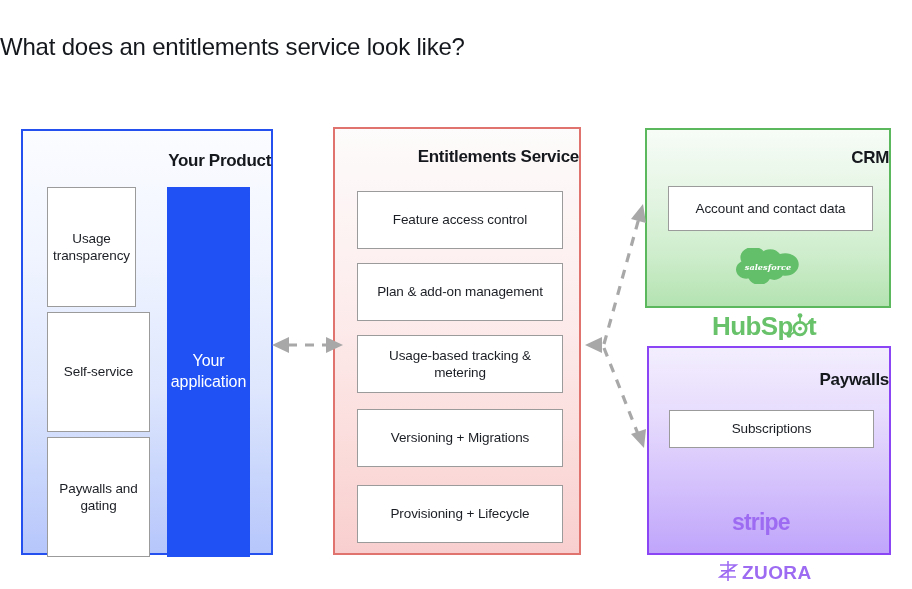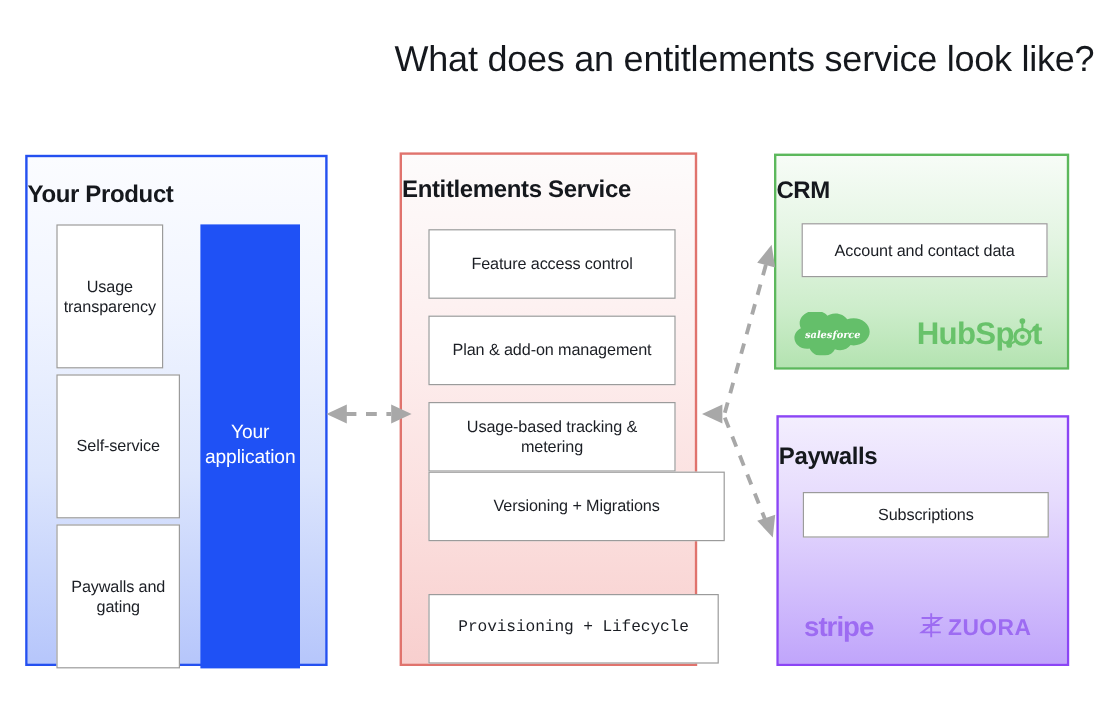--- a/index.html
+++ b/index.html
@@ -23,40 +23,40 @@
     width: 912px;
     height: 589px;
   }
 
   
   .title {
     position: absolute;
     left: 0;
     top: 33px;
     width: 912px;
-    text-align: right;
-    font-size: 30px;
+    text-align: left;
+    font-size: 24px;
     font-weight: 400;
     letter-spacing: -0.2px;
     color: #15181d;
   }
 
   
   .panel {
     position: absolute;
     box-sizing: border-box;
     border-width: 2px;
     border-style: solid;
   }
   .panel-title {
     position: absolute;
     left: 0;
     width: 100%;
-    text-align: left;
-    font-size: 20px;
+    text-align: right;
+    font-size: 17px;
     font-weight: 700;
     letter-spacing: -0.3px;
     color: #15181d;
   }
 
   
   .card {
     position: absolute;
     box-sizing: border-box;
     background: #ffffff;
@@ -113,22 +113,22 @@
     width: 248px;
     height: 428px;
     border-color: #e0736d;
     background: linear-gradient(180deg, #fdfbfb 0%, #fdeeee 38%, #fbdedd 72%, #f8cfce 100%);
   }
   #panel-entitlements .panel-title { top: 18px; }
 
   #card-feature      { left: 22px; top: 62px;  width: 206px; height: 58px; }
   #card-plan         { left: 22px; top: 134px; width: 206px; height: 58px; }
   #card-usagetrack   { left: 22px; top: 206px; width: 206px; height: 58px; }
-  #card-versioning   { left: 22px; top: 264px; width: 247px; height: 58px; }
-  #card-provisioning { left: 22px; top: 366px; width: 242px; height: 58px; font-family: Liberation Mono, monospace; }
+  #card-versioning   { left: 22px; top: 280px; width: 206px; height: 58px; }
+  #card-provisioning { left: 22px; top: 356px; width: 206px; height: 58px; }
 
   
   #panel-crm {
     left: 645px;
     top: 128px;
     width: 246px;
     height: 180px;
     border-color: #5cb85c;
     background: linear-gradient(180deg, #f7fcf7 0%, #e4f5e3 38%, #cdedcb 72%, #b4e3b1 100%);
   }
@@ -137,37 +137,37 @@
   #card-account { left: 21px; top: 56px; width: 205px; height: 45px; }
 
   .logo-row {
     position: absolute;
     left: 0;
     width: 100%;
     display: flex;
     align-items: center;
     justify-content: center;
   }
-  #crm-logos { top: 130px; gap: 36px; }
+  #crm-logos { top: 118px; gap: 26px; flex-direction: column; }
 
   
   #panel-billing {
     left: 647px;
     top: 346px;
     width: 244px;
     height: 209px;
     border-color: #8b45f5;
     background: linear-gradient(180deg, #f3eefe 0%, #e6dbfd 34%, #d3c0fc 68%, #c0a5fb 100%);
   }
   #panel-billing .panel-title { top: 22px; }
 
   #card-subscriptions { left: 20px; top: 62px;  width: 205px; height: 38px; }
   #card-invoices      { left: 20px; top: 109px; width: 205px; height: 38px; }
 
-  #billing-logos { top: 160px; gap: 22px; }
+  #billing-logos { top: 160px; gap: 22px; flex-direction: column; }
 
   
   .logo { display: block; }
 
   .sf-text {
     font-family: "DejaVu Serif", serif;
     font-style: italic;
     font-weight: 700;
   }
 

